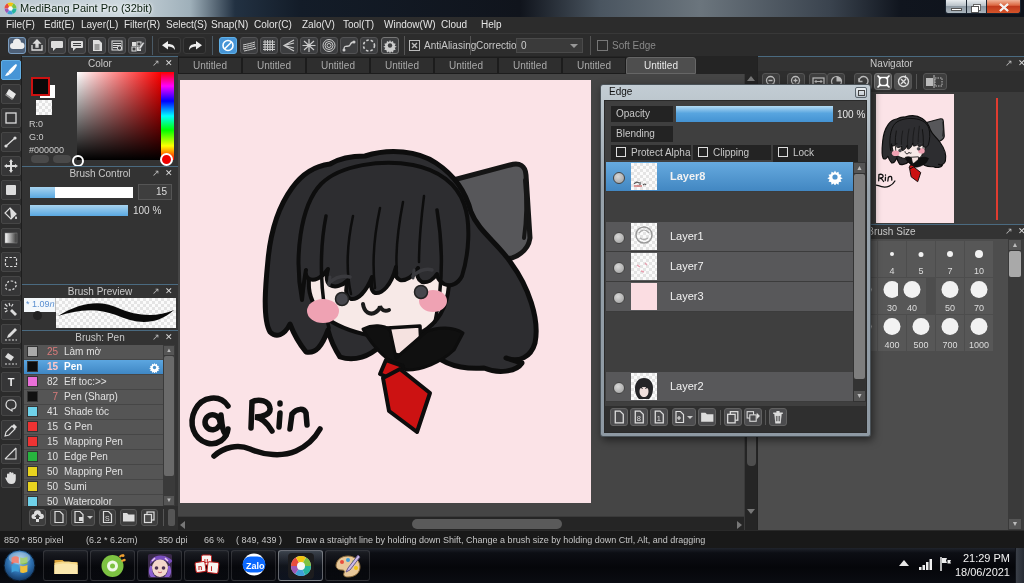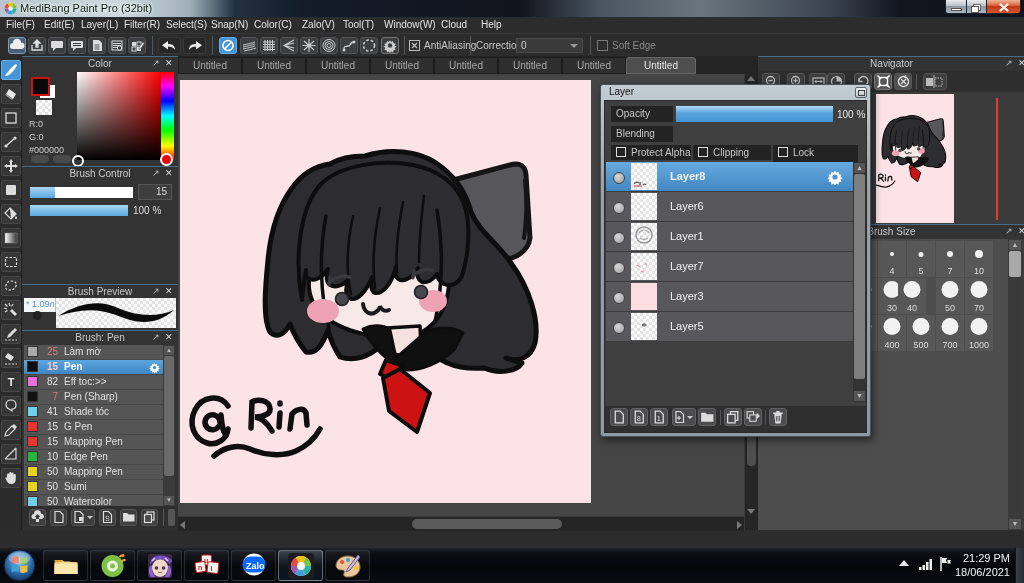--- a/index.html
+++ b/index.html
@@ -623,21 +623,21 @@
           <div class="cl" style="top:25px">1000</div>
         </div>
     </div>
     <div class="abs" style="left:250px;top:183px;width:14px;height:291px;background:#3a3a3a;">
       <div style="position:absolute;left:1px;top:1px;width:12px;height:10px;background:#555;color:#bbb;font-size:7px;text-align:center;line-height:10px">▲</div>
       <div style="position:absolute;left:1px;top:12px;width:12px;height:26px;background:#a9a9a9;border-radius:2px"></div>
       <div style="position:absolute;left:1px;bottom:1px;width:12px;height:10px;background:#555;color:#bbb;font-size:7px;text-align:center;line-height:10px">▼</div>
     </div>
   </div>
   <div id="layerwin" class="abs">
-    <div id="lwtitle" class="abs">Layer</div>
+    <div id="lwtitle" class="abs">Edge</div>
     <div class="abs" style="left:254px;top:2px;width:12px;height:11px;background:linear-gradient(180deg,#eef2f5,#b9c2c9);border:1px solid #5a646c;border-radius:2px;box-sizing:border-box">
         <div style="position:absolute;left:2px;top:2px;width:5px;height:4px;border:1px solid #444"></div>
       </div>
     <div id="lwbody" class="abs">
       <div class="lwlab" style="left:6px;top:5px;width:62px;height:16px;line-height:16px;padding-left:5px;box-sizing:border-box">Opacity</div>
       <div class="abs" style="left:71px;top:5px;width:157px;height:16px;background:linear-gradient(180deg,#b4dcf5,#58a5df 45%,#4493d3);"></div>
       <div class="abs" style="left:232px;top:8px;font-size:10px;color:#e8e8e8">100 %</div>
       <div class="lwlab" style="left:6px;top:25px;width:62px;height:16px;line-height:16px;padding-left:5px;box-sizing:border-box">Blending</div>
       <div class="lwlab" style="left:6px;top:44px;width:80px;height:15px;line-height:15px"><span class="ckb"></span>Protect Alpha</div>
       <div class="lwlab" style="left:88px;top:44px;width:78px;height:15px;line-height:15px"><span class="ckb"></span>Clipping</div>
@@ -647,51 +647,48 @@
           <div class="th chk8"><svg width="26" height="27">
               <path d="M3 21 q2-3 5-1 M9 19 l0 3 M12 22 q2-2 3 0" stroke="#555" stroke-width="1.2" fill="none"></path>
               <path d="M3 23 h8" stroke="#b33" stroke-width="1"></path>
             </svg></div>
           <div class="lname" style="font-weight:bold">Layer8</div>
         <svg style="position:absolute;right:10px;top:7px" width="16" height="16" viewBox="0 0 16 16">
             <path d="M8 1.5 l1.2 2.3 2.3-1.1 .4 2.6 2.6.4 -1.1 2.3 2.3 1.2 -2.3 1.2 1.1 2.3 -2.6.4 -.4 2.6 -2.3-1.1 -1.2 2.3 -1.2-2.3 -2.3 1.1 -.4-2.6 -2.6-.4 1.1-2.3 -2.3-1.2 2.3-1.2 -1.1-2.3 2.6-.4 .4-2.6 2.3 1.1 z" fill="#fff"></path>
             <circle cx="8" cy="8" r="2.6" fill="#4f94cd"></circle>
           </svg>
         </div>
-      <div class="lrow" style="top:91px">
-          <div class="dot"></div>
-          <div class="th chk8"></div>
-          <div class="lname">Layer6</div>
-        </div>
       <div class="lrow" style="top:121px">
           <div class="dot"></div>
           <div class="th chk8"><svg width="26" height="27">
               <circle cx="13" cy="12" r="8" fill="none" stroke="#999" stroke-width="1.5"></circle>
               <path d="M8 10 q5-6 10 0 M9 15 q4 3 8 0" stroke="#aaa" stroke-width="1.2" fill="none"></path>
             </svg></div>
           <div class="lname">Layer1</div>
         </div>
       <div class="lrow" style="top:151px">
           <div class="dot"></div>
           <div class="th chk8"><svg width="26" height="27">
               <path d="M6 12 l3 2 M14 10 l2 2 M10 18 l3 1" stroke="#e8a0b0" stroke-width="1.5"></path>
             </svg></div>
           <div class="lname">Layer7</div>
         </div>
       <div class="lrow" style="top:181px">
           <div class="dot"></div>
           <div class="th" style="background:#fbdde2"></div>
           <div class="lname">Layer3</div>
         </div>
-      <div class="lrow" style="top:211px">
+      <div class="lrow" style="top:271px">
           <div class="dot"></div>
           <div class="th chk8"><svg width="26" height="27">
-              <path d="M11 11 q3-2 5 1 q-2 3-5 1 z" fill="#777"></path>
-            </svg></div>
-          <div class="lname">Layer5</div>
+              <path d="M13 5 c6 0 9 5 9 10 c0 6-2 9-4 11 l-10 0 c-2-2-4-5-4-11 c0-5 3-10 9-10 z" fill="#242427"></path>
+              <path d="M8.5 18 c0 4 2 6 4.5 6 c2.5 0 4.5-2 4.5-6 c0-3-2-4-4.5-4 c-2.5 0-4.5 1-4.5 4 z" fill="#efdfdc"></path>
+              <path d="M10 14 l1.5 2 M16 14 l-1.5 2" stroke="#242427" stroke-width="1"></path>
+            </svg></div>
+          <div class="lname">Layer2</div>
         </div>
       <div class="abs" style="left:248px;top:61px;width:13px;height:240px;background:#333;">
         <div style="position:absolute;left:1px;top:1px;width:11px;height:10px;background:#555;color:#bbb;font-size:7px;text-align:center;line-height:10px">▲</div>
         <div style="position:absolute;left:1px;top:12px;width:11px;height:205px;background:#7e7e7e;border-radius:2px"></div>
         <div style="position:absolute;left:1px;bottom:1px;width:11px;height:10px;background:#555;color:#bbb;font-size:7px;text-align:center;line-height:10px">▼</div>
       </div>
       <div class="abs" style="left:0;top:305px;width:261px;height:26px;background:#2f2f2f;">
         <div class="lwbtn" style="left:5px"><svg width="16" height="16" viewBox="0 0 15 14">
               <path d="M4 1.5 h4.5 l3 3 v8 h-7.5 z" fill="none" stroke="#ddd" stroke-width="1.2"></path>
             </svg></div>
@@ -722,20 +719,28 @@
               <path d="M11 3 l3 3 -3 3" fill="#ddd"></path>
             </svg></div>
         <div class="abs" style="left:160px;top:4px;width:1px;height:15px;background:#555"></div>
         <div class="lwbtn" style="left:164px"><svg width="16" height="16" viewBox="0 0 15 14">
               <path d="M4 4 h7 l-1 9 h-5 z" fill="#ddd"></path>
               <path d="M3 3.5 h9 M6 2 h3" stroke="#ddd" stroke-width="1.4"></path>
               <path d="M6 6 v5 M7.5 6 v5 M9 6 v5" stroke="#4c4c4e" stroke-width=".8"></path>
             </svg></div>
       </div>
     </div>
+  </div>
+  <div id="statusbar" class="abs">
+    <span style="position:absolute;left:4px;top:4px">850 * 850 pixel</span>
+    <span style="position:absolute;left:86px;top:4px">(6.2 * 6.2cm)</span>
+    <span style="position:absolute;left:158px;top:4px">350 dpi</span>
+    <span style="position:absolute;left:204px;top:4px">66 %</span>
+    <span style="position:absolute;left:236px;top:4px">( 849, 439 )</span>
+    <span style="position:absolute;left:296px;top:4px">Draw a straight line by holding down Shift, Change a brush size by holding down Ctrl, Alt, and dragging</span>
   </div>
   <div id="taskbar" class="abs">
     <svg class="abs" style="left:3px;top:1px" width="33" height="33" viewBox="0 0 33 33">
       <defs>
           <radialGradient id="orb" cx="50%" cy="35%" r="70%">
             <stop offset="0" stop-color="#9ecbea"></stop>
             <stop offset="55%" stop-color="#2d6faf"></stop>
             <stop offset="100%" stop-color="#0d2b52"></stop>
           </radialGradient>
         </defs>

